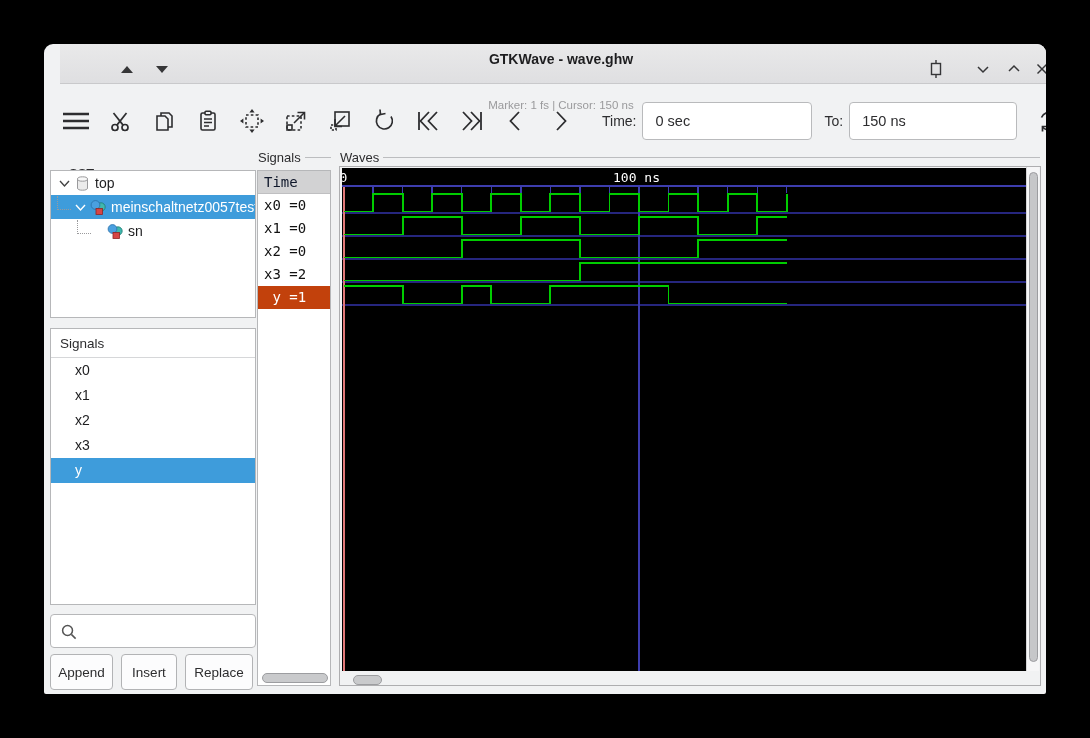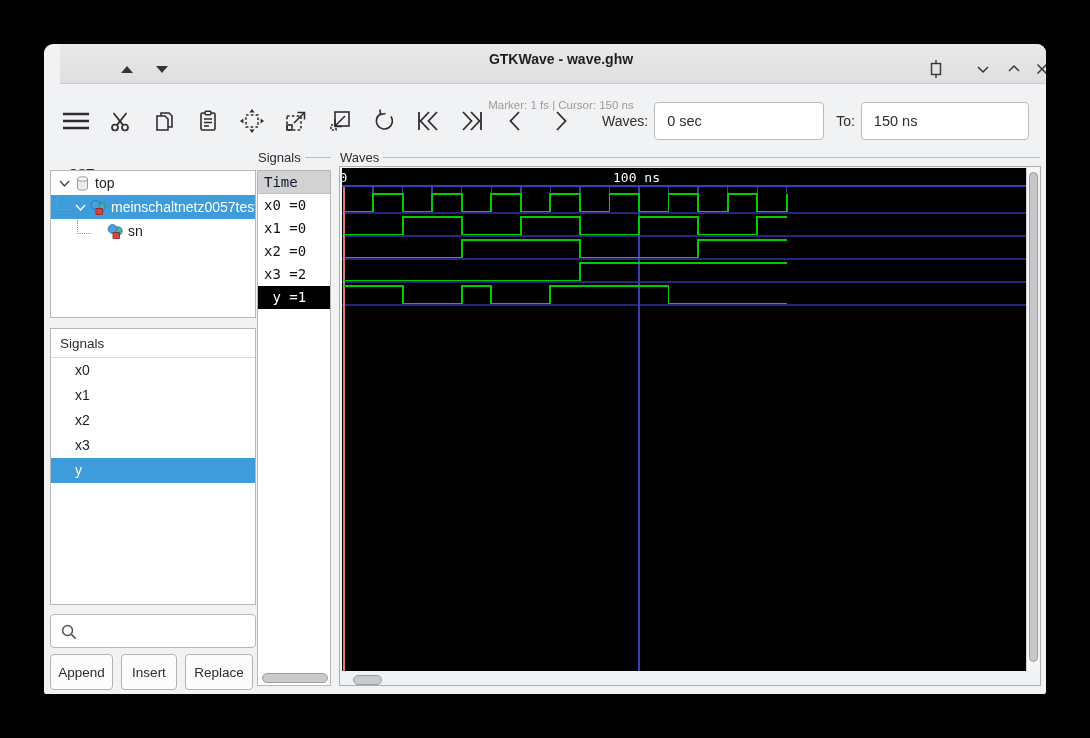--- a/index.html
+++ b/index.html
@@ -59,21 +59,21 @@
   #btn-append { left:6px; width:63px; }
   #btn-insert { left:77px; width:56px; }
   #btn-replace { left:141px; width:68px; }
 
   
   #names-box { left:213px; top:126px; width:74px; height:516px; overflow:hidden; padding:0; }
   #time-header { height:23px; line-height:23px; background:#d2d2d3; border-bottom:1px solid #bfbfc1;
     font-family:"DejaVu Sans Mono","Liberation Mono",monospace; font-size:14px; color:#0f172a; padding-left:6px; }
   .name-row { height:23px; line-height:23px; font-family:"DejaVu Sans Mono","Liberation Mono",monospace;
     font-size:14px; color:#111; padding-left:6px; white-space:pre; }
-  .name-row.selected { background:#000000; color:#fff; }
+  .name-row.selected { background:#c2410c; color:#fff; }
   #names-scroll { position:absolute; left:218px; top:629px; width:66px; height:10px;
     background:#c9cacc; border:1px solid #9c9da0; border-radius:5px; }
 
   
   #waves-frame { left:295px; top:122px; width:702px; height:520px; background:#f1f2f3; border:1px solid #aeaeb0; }
   #wave-black { position:absolute; left:2px; top:1px; width:685px; height:503px; background:#000; overflow:hidden; }
   #wave-svg { display:block; }
   #waves-vscroll { position:absolute; right:1px; top:0; width:13px; height:504px; background:#f6f6f7; border-left:1px solid #d4d4d6; }
   #waves-vthumb { position:absolute; left:2px; top:5px; width:9px; height:490px;
     background:#c6c7c9; border:1px solid #9c9da0; border-radius:5px; }
@@ -196,21 +196,21 @@
       <svg width="26" height="26" viewBox="0 0 26 26" stroke="#2d2d2f" stroke-width="1.8" fill="none">
         <polyline points="16,4 7.5,13 16,22"></polyline>
       </svg>
     </div>
     <div class="tool">
       <svg width="26" height="26" viewBox="0 0 26 26" stroke="#2d2d2f" stroke-width="1.8" fill="none">
         <polyline points="10,4 18.5,13 10,22"></polyline>
       </svg>
     </div>
     <div style="width:16px;flex:0 0 auto;"></div>
-    <span class="tb-label">Waves:</span>
+    <span class="tb-label">Time:</span>
     <input class="tb-input" style="width: 170px;" value="0 sec">
     <div style="width:8px;flex:0 0 auto;"></div>
     <span class="tb-label">To:</span>
     <input class="tb-input" style="width: 168px;" value="150 ns">
     <div class="tool" style="margin-left:10px;">
       <svg width="26" height="26" viewBox="0 0 26 26" stroke="#2d2d2f" stroke-width="1.7" fill="none">
         <path d="M5.5,9.5 A 8.5,8.5 0 0 1 19.5,7"></path>
         <polyline points="19.5,2.5 19.5,7.5 14.5,7.5"></polyline>
         <path d="M20.5,16.5 A 8.5,8.5 0 0 1 6.5,19"></path>
         <polyline points="6.5,23.5 6.5,18.5 11.5,18.5"></polyline>

